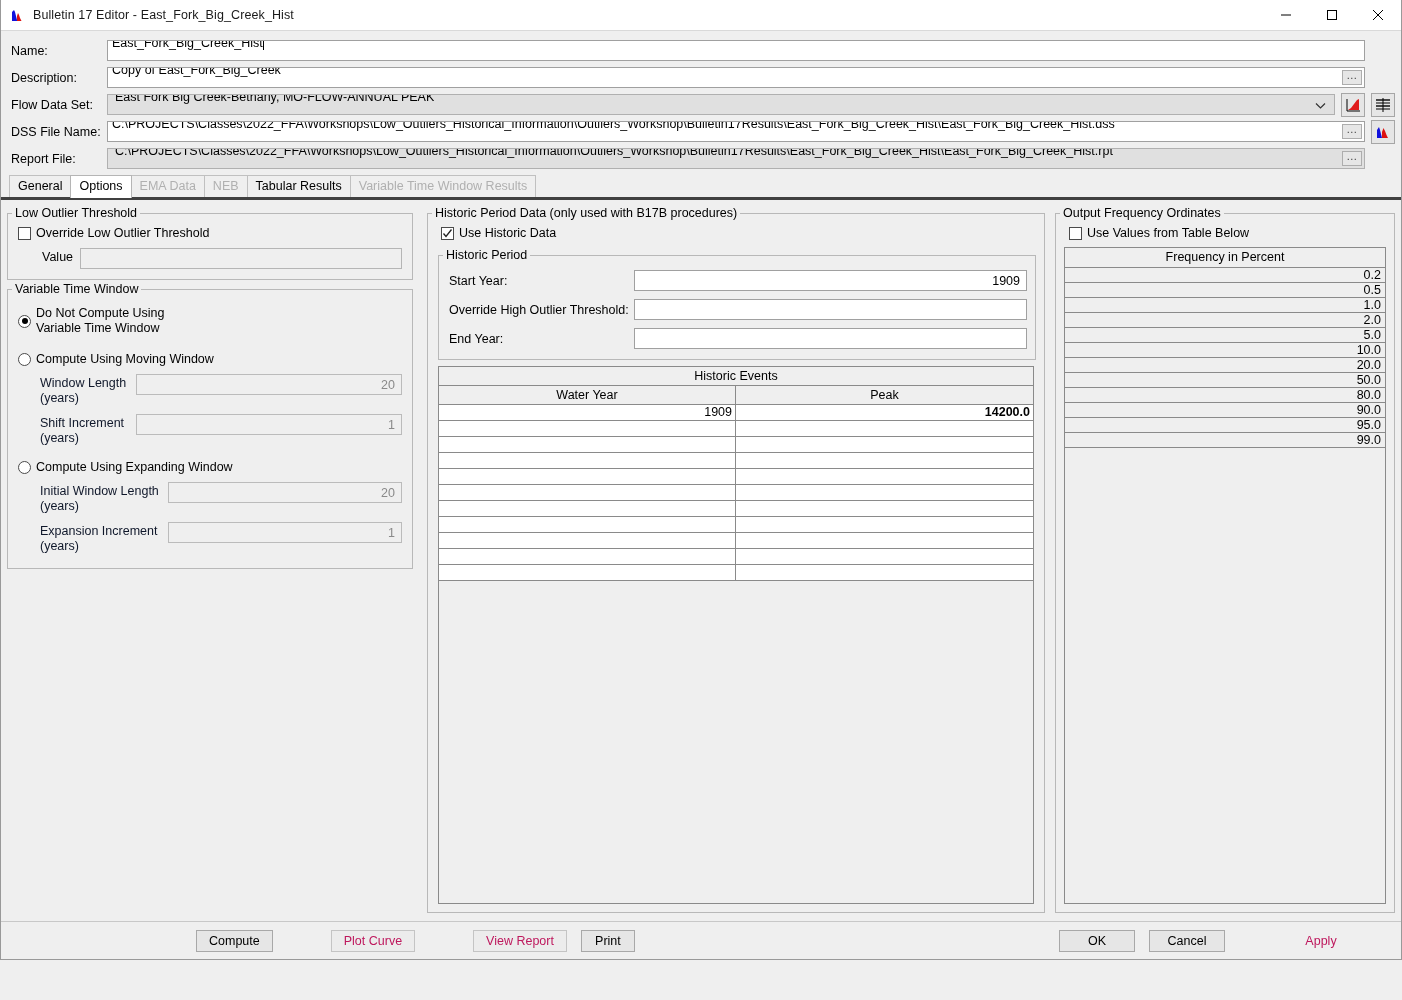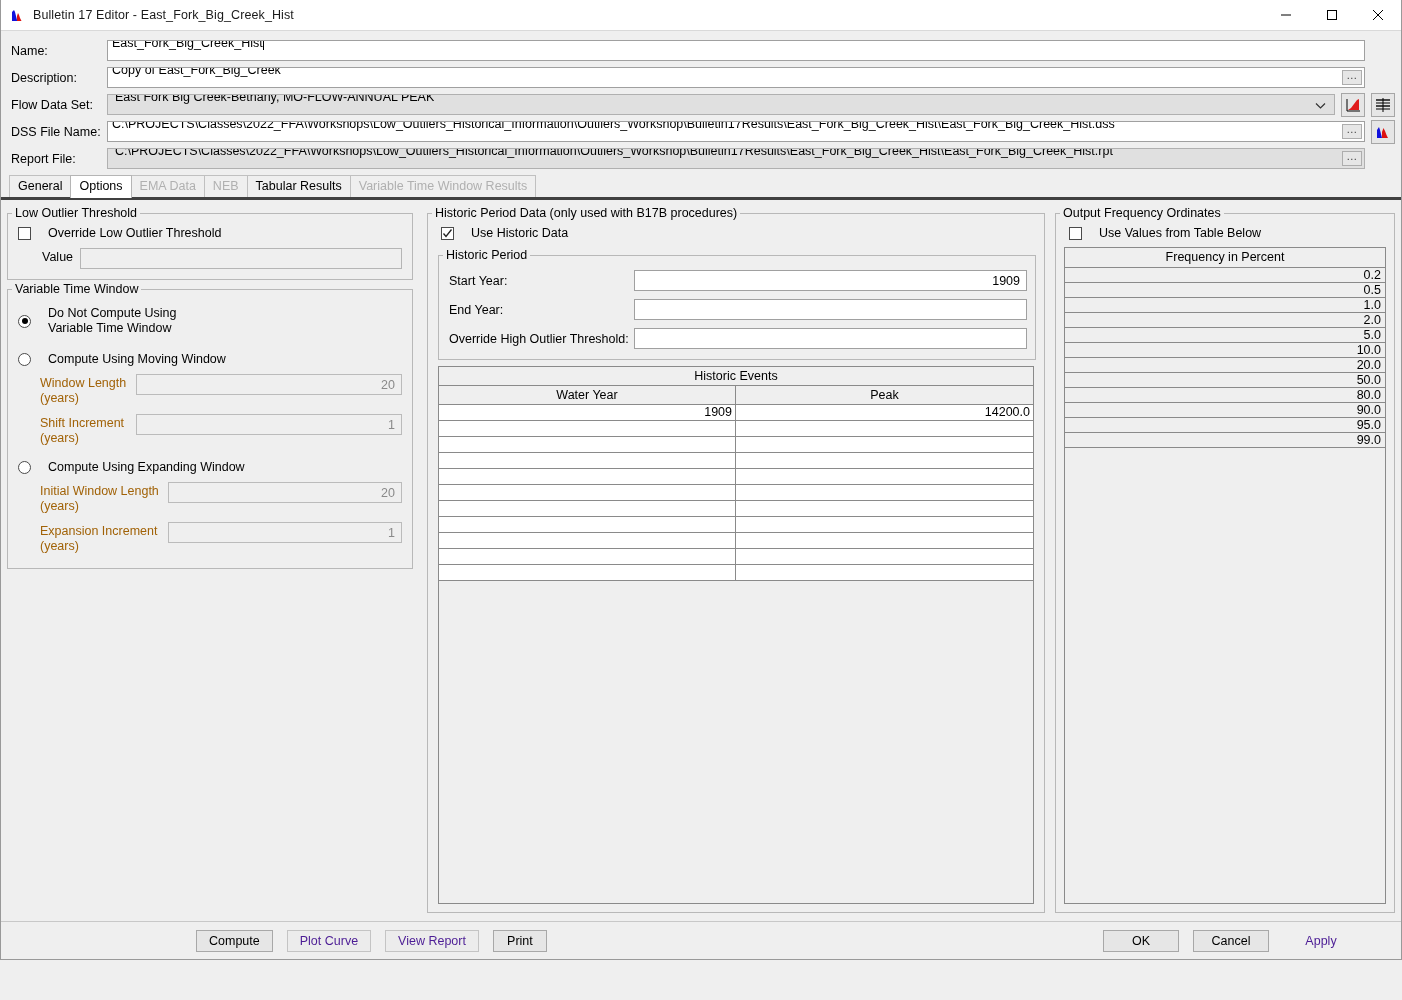--- a/index.html
+++ b/index.html
@@ -96,30 +96,30 @@
     font-size: 12.5px; padding: 0 3px; margin-left: 4px; color: #000;
   }
   .grp-body { padding: 6px 10px 10px 10px; }
 
   
   .cb { width: 13px; height: 13px; border: 1px solid #4a4a4a; background: #fff;
         display: inline-flex; align-items: center; justify-content: center; flex: 0 0 13px; }
   .rb { width: 13px; height: 13px; border: 1px solid #4a4a4a; background: #fff; border-radius: 50%;
         display: inline-flex; align-items: center; justify-content: center; flex: 0 0 13px; }
   .rb.checked::after { content: ""; width: 6px; height: 6px; border-radius: 50%; background: #000; }
-  .ctl-row { display: flex; align-items: center; gap: 17px; }
+  .ctl-row { display: flex; align-items: center; gap: 5px; }
 
   .inp {
     height: 21px; border: 1px solid #a0a0a0; background: #fff;
     display: flex; align-items: center; justify-content: flex-end;
     padding-right: 6px; font-size: 12.5px;
   }
   .inp.dis { background: #efefef; border-color: #bbb; color: #8a8a8a; }
   .inp.empty-dis { background: #efefef; border-color: #b5b5b5; }
-  .lbl-dis { color: #a16207; }
+  .lbl-dis { color: #0f172a; }
 
   .lv-row { display: flex; align-items: flex-start; margin-top: 8px; }
   .lv-lbl { width: 118px; flex: 0 0 118px; font-size: 12.5px; line-height: 15px; padding-top: 2px; }
 
   
   .hp-row { display: flex; align-items: center; margin-bottom: 8px; }
   .hp-lbl { width: 185px; flex: 0 0 185px; font-size: 12.5px; }
   .hp-inp { flex: 1 1 auto; }
 
   
@@ -127,21 +127,21 @@
   .tbl-title {
     background: #efefef; border-bottom: 1px solid #8a8a8a;
     text-align: center; font-size: 12.5px; height: 19px; line-height: 18px;
   }
   .tbl-head { display: flex; background: #efefef; border-bottom: 1px solid #8a8a8a; height: 19px; }
   .th { flex: 1 1 50%; text-align: center; font-size: 12.5px; line-height: 18px; border-right: 1px solid #8a8a8a; }
   .th:last-child { border-right: none; }
   .tr { display: flex; height: 16px; border-bottom: 1px solid #8a8a8a; }
   .td { flex: 1 1 50%; text-align: right; padding-right: 3px; font-size: 12.5px; line-height: 15px;
         border-right: 1px solid #8a8a8a; overflow: hidden; white-space: nowrap; }
-  .td:last-child { border-right: none; }
+  .td:last-child { border-right: none; font-weight: bold; }
   .tbl-filler { flex: 1 1 auto; background: #efefef; }
 
   .freq-tbl { border: 1px solid #8a8a8a; background: #a16207; display: flex; flex-direction: column; flex: 1 1 auto; min-height: 0; }
   .freq-title { background: #efefef; border-bottom: 1px solid #8a8a8a; text-align: center;
                 font-size: 12.5px; height: 20px; line-height: 19px; }
   .freq-row { height: 15px; border-bottom: 1px solid #8a8a8a; text-align: right; padding-right: 4px;
               font-size: 12.5px; line-height: 14px; background: #efefef; }
   .freq-filler { flex: 1 1 auto; background: #efefef; }
 
   
@@ -151,21 +151,21 @@
     border-top: 1px solid #c8c8c8;
     background: #efefef;
     padding: 0 10px;
   }
   .btn {
     background: #e6e6e6; border: 1px solid #a8a8a8;
     min-width: 76px; height: 22px; font-size: 12.5px;
     display: inline-flex; align-items: center; justify-content: center;
     padding: 0 12px; color: #000;
   }
-  .btn.dis { color: #4c1d95; border-color: #c4c4c4; background: #ececec; }
+  .btn.dis { color: #be185d; border-color: #c4c4c4; background: #ececec; margin-left: 44px; }
   .btn.flat { border: none; background: transparent; }
   .footer-left { display: flex; gap: 14px; margin-left: 185px; }
   .footer-right { display: flex; gap: 14px; margin-left: auto; margin-right: 32px; align-items: flex-end; }
 </style>
 </head>
 <body>
 
 <div class="window">
 
   <div class="titlebar">
@@ -367,25 +367,25 @@
           </div>
 
           <fieldset class="grp" style="margin:0 0 6px 2px;">
             <legend>Historic Period</legend>
             <div style="padding:8px 8px 2px 10px;">
               <div class="hp-row">
                 <div class="hp-lbl">Start Year:</div>
                 <div class="inp hp-inp">1909</div>
               </div>
               <div class="hp-row">
-                <div class="hp-lbl">End Year:</div>
+                <div class="hp-lbl">Override High Outlier Threshold:</div>
                 <div class="inp hp-inp"></div>
               </div>
               <div class="hp-row">
-                <div class="hp-lbl">Override High Outlier Threshold:</div>
+                <div class="hp-lbl">End Year:</div>
                 <div class="inp hp-inp"></div>
               </div>
             </div>
           </fieldset>
 
           <div class="tbl" style="flex:1 1 auto;min-height:0;margin:0 2px 0 2px;">
             <div class="tbl-title">Historic Events</div>
             <div class="tbl-head">
               <div class="th">Water Year</div>
               <div class="th">Peak</div>

